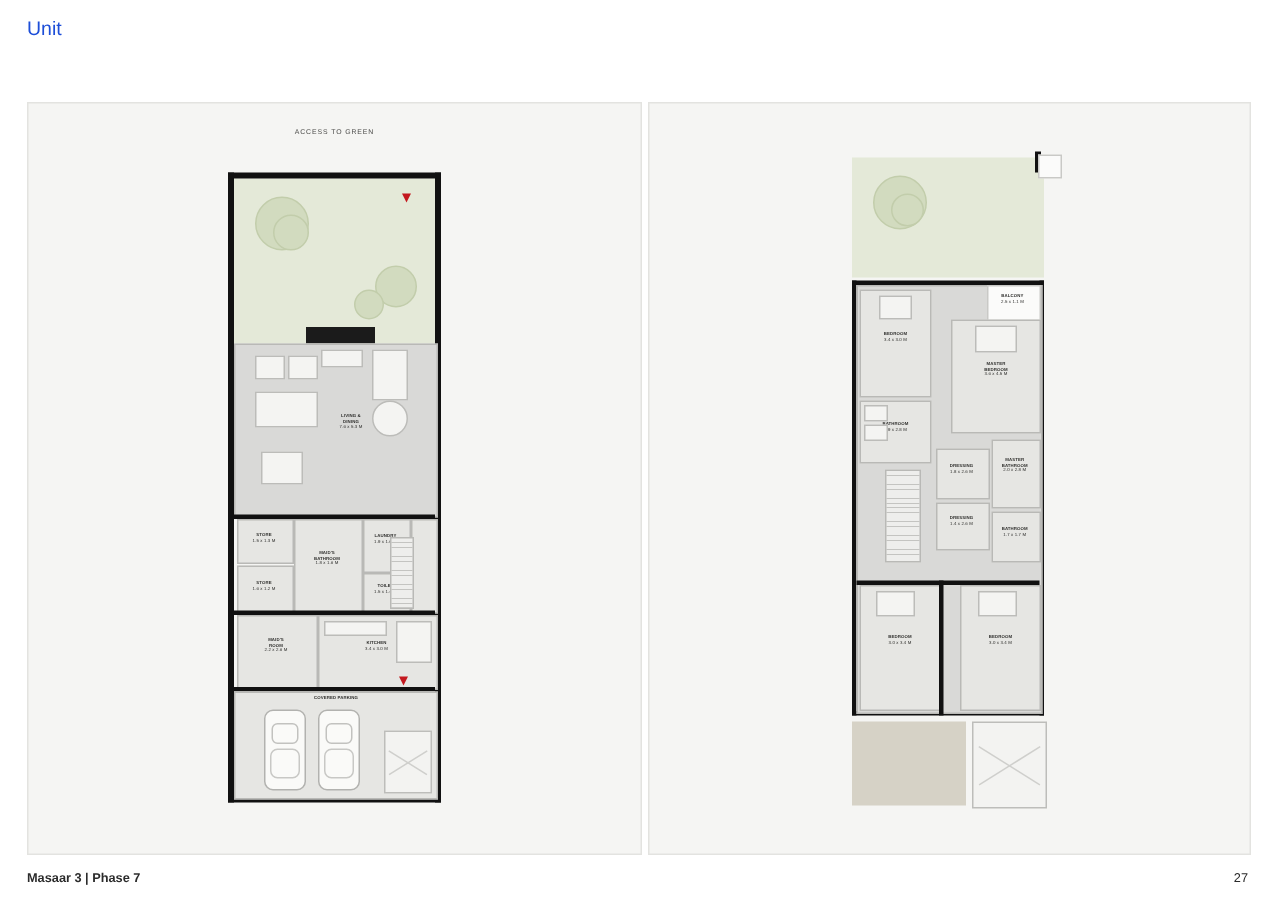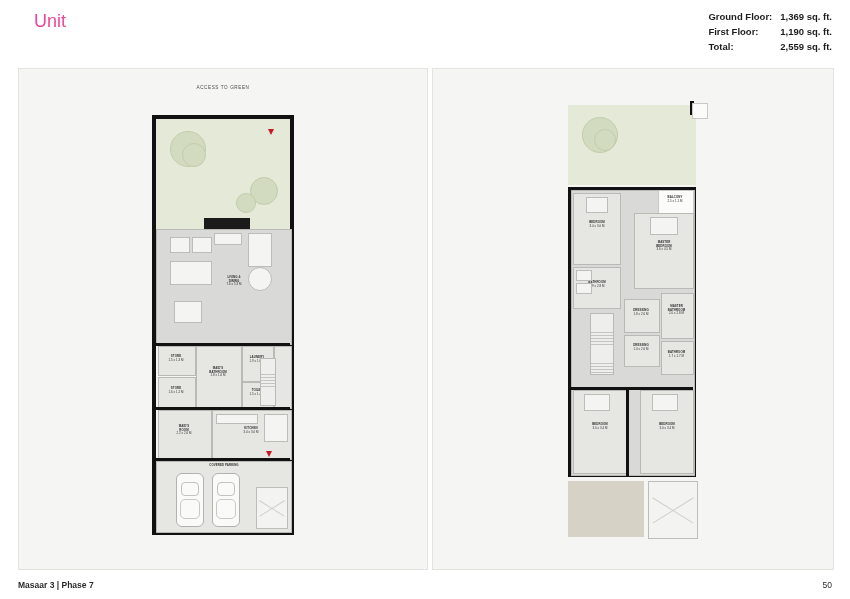--- a/index.html
+++ b/index.html
@@ -29,23 +29,23 @@
   }
   .title {
     font-size: 21px;
     font-weight: bold;
     letter-spacing: -0.2px;
     color: #1d1d1b;
     margin: 0;
     line-height: 1.2;
   }
   .subtitle {
-    font-size: 18px;
-    color: #ec4899;
-    margin: 3px 0 0 16px;
+    font-size: 13px;
+    color: #1d4ed8;
+    margin: 3px 0 0 0;
     font-weight: normal;
   }
 
   .areas {
     position: absolute;
     right: 18px;
     top: 10px;
     font-size: 9.5px;
     line-height: 1.45;
     color: #1d1d1b;
@@ -220,38 +220,20 @@
 </style>
 </head>
 <body>
 
 <div class="page">
 
   <div class="header">
     <p class="subtitle">Unit</p>
   </div>
 
-  <div class="areas">
-    <table>
-      <tbody>
-          <tr>
-        <td class="lbl">Ground Floor:</td>
-        <td class="val">1,369 sq. ft.</td>
-      </tr>
-      <tr>
-        <td class="lbl">First Floor:</td>
-        <td class="val">1,190 sq. ft.</td>
-      </tr>
-      <tr>
-        <td class="lbl">Total:</td>
-        <td class="val">2,559 sq. ft.</td>
-      </tr>
-    </tbody>
-      </table>
-  </div>
 
   <div class="panel" id="panel-ground">
 
     <div class="access-label">ACCESS TO GREEN</div>
 
     <div class="plan" style="left:133px; top:46px; width:142px; height:420px;">
 
       <div class="garden" style="left:4px; top:4px; width:134px; height:110px;"></div>
       <div class="tree" style="left:18px; top:16px; width:34px; height:34px;"></div>
       <div class="tree" style="left:30px; top:28px; width:22px; height:22px;"></div>
@@ -435,14 +417,14 @@
 
       <div class="wall" style="left:64px; top:286px; width:2.5px; height:90px;"></div>
 
       <div class="terrace" style="left:6px; top:380px; width:76px; height:56px;"></div>
       <div class="xbox" style="left:86px; top:380px; width:48px; height:56px;"></div>
     </div>
 
   </div>
 
   <div class="footer-left">Masaar 3 | Phase 7</div>
-  <div class="footer-right">50</div>
+  <div class="footer-right">27</div>
 </div>
 
 </body></html>

